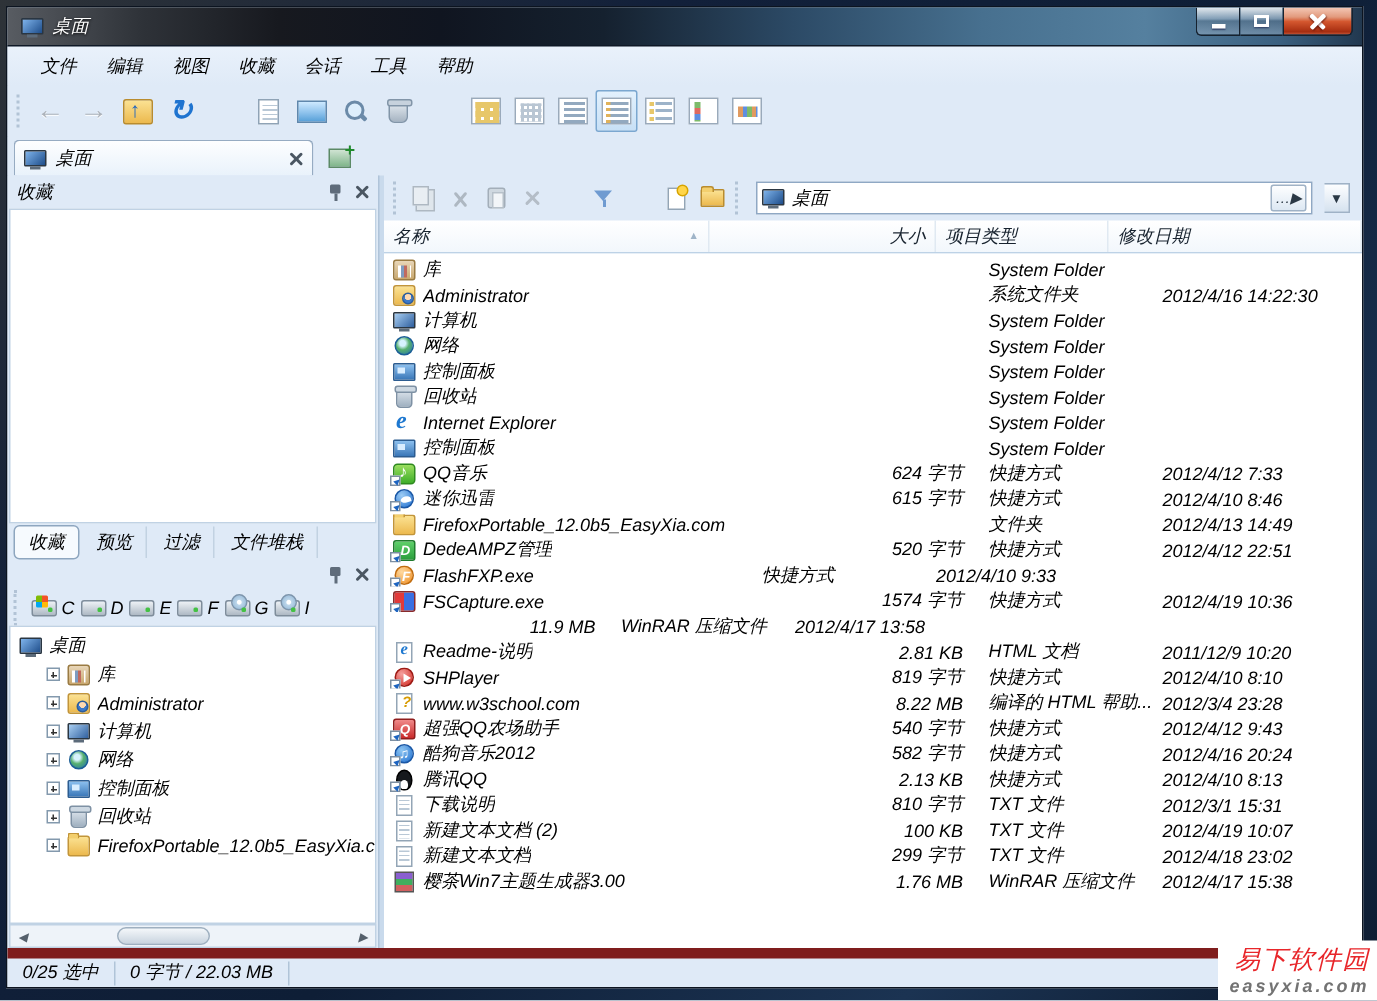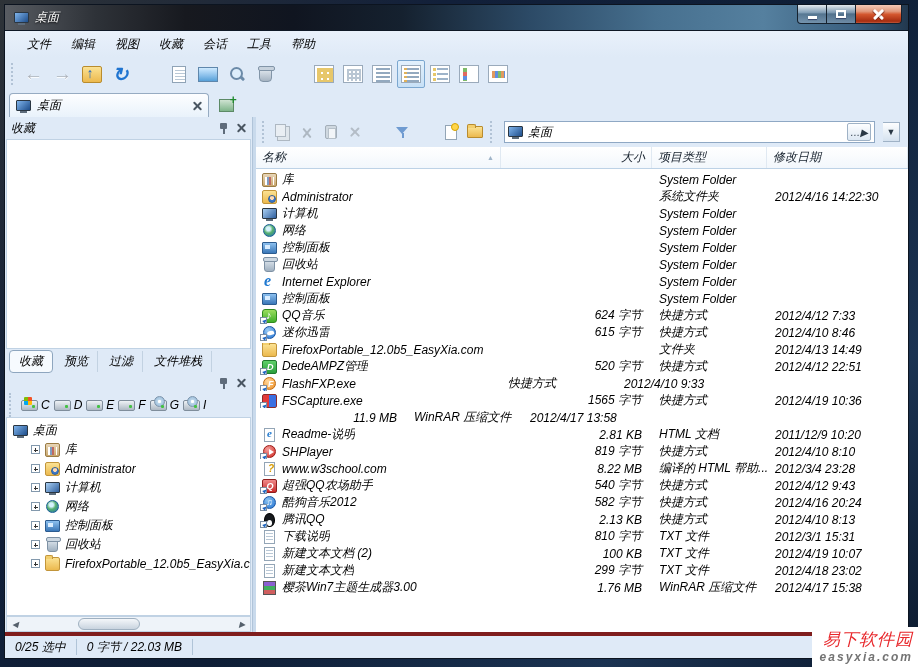--- a/index.html
+++ b/index.html
@@ -144,21 +144,21 @@
     background:#fff; border:1px solid #8fa8c4; }
   .addr-text { flex:1; }
   .addr-go { width:24px; height:18px; display:flex; align-items:center; justify-content:center; font-size:10px; color:#2a3845;
     background:linear-gradient(180deg,#fdfeff,#dde8f3); border:1px solid #9fb2c6; border-radius:2px; }
   .addr-dd { width:17px; height:20px; display:flex; align-items:center; justify-content:center; font-size:9px; color:#2a3845;
     background:linear-gradient(180deg,#fdfeff,#d5e2ef); border:1px solid #9fb2c6; border-left:none; margin-right:4px; }
 
   .list-header { height:22px; flex:none; display:flex; align-items:center; background:linear-gradient(180deg,#ffffff,#f2f7fc);
     border-bottom:1px solid #bdd2e6; color:#17222e; }
   .hcell { height:100%; display:flex; align-items:center; border-right:1px solid #e0e9f2; padding:0 6px; }
-  .h-name { width:245px;justify-content:space-between; } .h-size { width:151px; justify-content:flex-end; } .h-type { width:115px; } .h-date { flex:1; }
+  .h-name { width:217px;justify-content:space-between; } .h-size { width:151px; justify-content:flex-end; } .h-type { width:115px; } .h-date { flex:1; }
   .sort-asc-icon { font-size:7px; color:#9fb4c8; margin-left:4px; }
 
   .file-list { flex:1; min-height:0; background:#fff; overflow:hidden; padding-top:2px; }
   .frow { height:17px; display:flex; align-items:center; }
   .c-name { width:245px; display:flex; align-items:center; gap:5px; padding-left:6px; overflow:hidden; white-space:nowrap; }
   .c-size { width:151px; text-align:right; padding-right:10px; white-space:nowrap; }
   .c-type { width:115px; padding-left:7px; overflow:hidden; white-space:nowrap; }
   .c-date { flex:1; padding-left:8px; overflow:hidden; white-space:nowrap; }
   .fname { overflow:hidden; white-space:nowrap; }
 
@@ -206,21 +206,21 @@
   .fic[data-icon="kugou"]::before { content:"\266b"; position:absolute; left:2px; top:0px; font-size:9px; color:#fff; }
   .fic[data-icon="qq"] { left:2px; width:11px; background:#16191d; border-radius:50% 50% 46% 46%; border:1px solid #000; }
   .fic[data-icon="qq"]::before { content:""; position:absolute; left:2px; bottom:0; width:5px; height:6px; background:#fff; border-radius:50% 50% 40% 40%; }
   .fic[data-icon="new-tab"] { position:relative; width:15px; height:13px; background:linear-gradient(180deg,#cfe3d2,#7fb58a); border:1px solid #5c8a66; }
   .fic[data-icon="new-tab"]::before { content:"+"; position:absolute; right:-4px; top:-7px; font-size:12px; font-weight:bold; color:#1f8a2d; }
   .sc-ov { display:none; }
   .sc-ov[data-on="true"] { display:block; position:absolute; left:-2px; bottom:-1px; width:7px; height:7px; background:#fff; border:1px solid #7d8fa2; }
   .sc-ov[data-on="true"]::before { content:""; position:absolute; left:1.5px; top:1.5px; border-left:4px solid #1d64c0; border-top:2px solid transparent; border-bottom:2px solid transparent; transform:rotate(-45deg); }
 
   
-  .statusbar { height:26px; flex:none; display:flex; align-items:center; background:#dfeaf7; border-top:4px solid #7f1d1d; }
+  .statusbar { height:26px; flex:none; display:flex; align-items:center; background:#dfeaf7; border-top:7px solid #7f1d1d; }
   .sb-seg { padding:0 10px; height:16px; display:flex; align-items:center; border-right:1px solid #b0c4d8; white-space:nowrap; }
 
   
   .watermark { position:absolute; right:0; bottom:0; background:#fff; padding:2px 5px 2px 8px; text-align:right; line-height:1.25; z-index:9; }
   .wm1 { color:#e8262a; font-size:17px; letter-spacing:1px; }
   .wm2 { color:#737373; font-size:12px; font-weight:bold; letter-spacing:2px; }
 </style>
 </head>
 <body>
 
@@ -743,21 +743,21 @@
             </div>
 
             <div class="frow">
               <span class="c-name">
                 <span class="ficwrap">
                   <span class="fic" data-icon="fscapture"></span>
                   <span class="sc-ov" data-on="true"></span>
                 </span>
                 <span class="fname">FSCapture.exe</span>
               </span>
-              <span class="c-size">1565 字节</span>
+              <span class="c-size">1574 字节</span>
               <span class="c-type">快捷方式</span>
               <span class="c-date">2012/4/19 10:36</span>
             </div>
 
             <div class="frow">
               <span class="c-size">11.9 MB</span>
               <span class="c-type">WinRAR 压缩文件</span>
               <span class="c-date">2012/4/17 13:58</span>
             </div>
 

